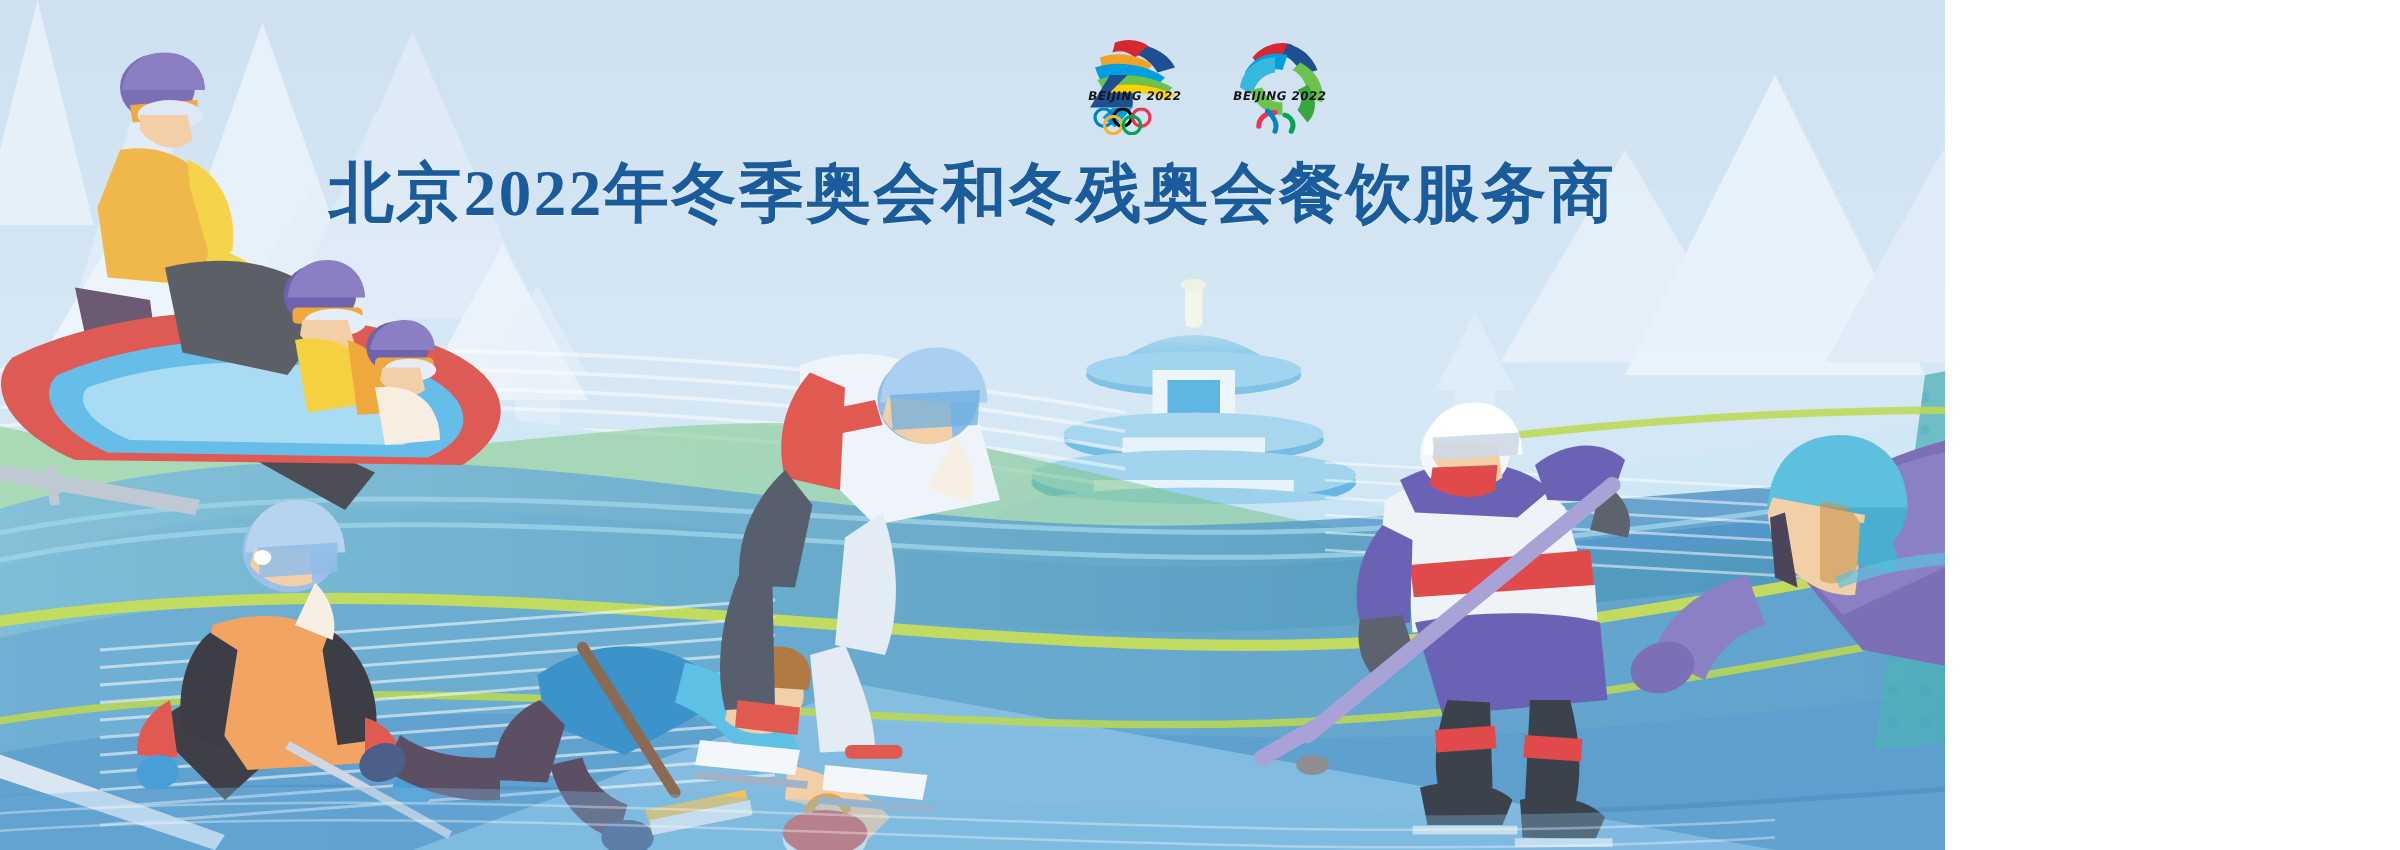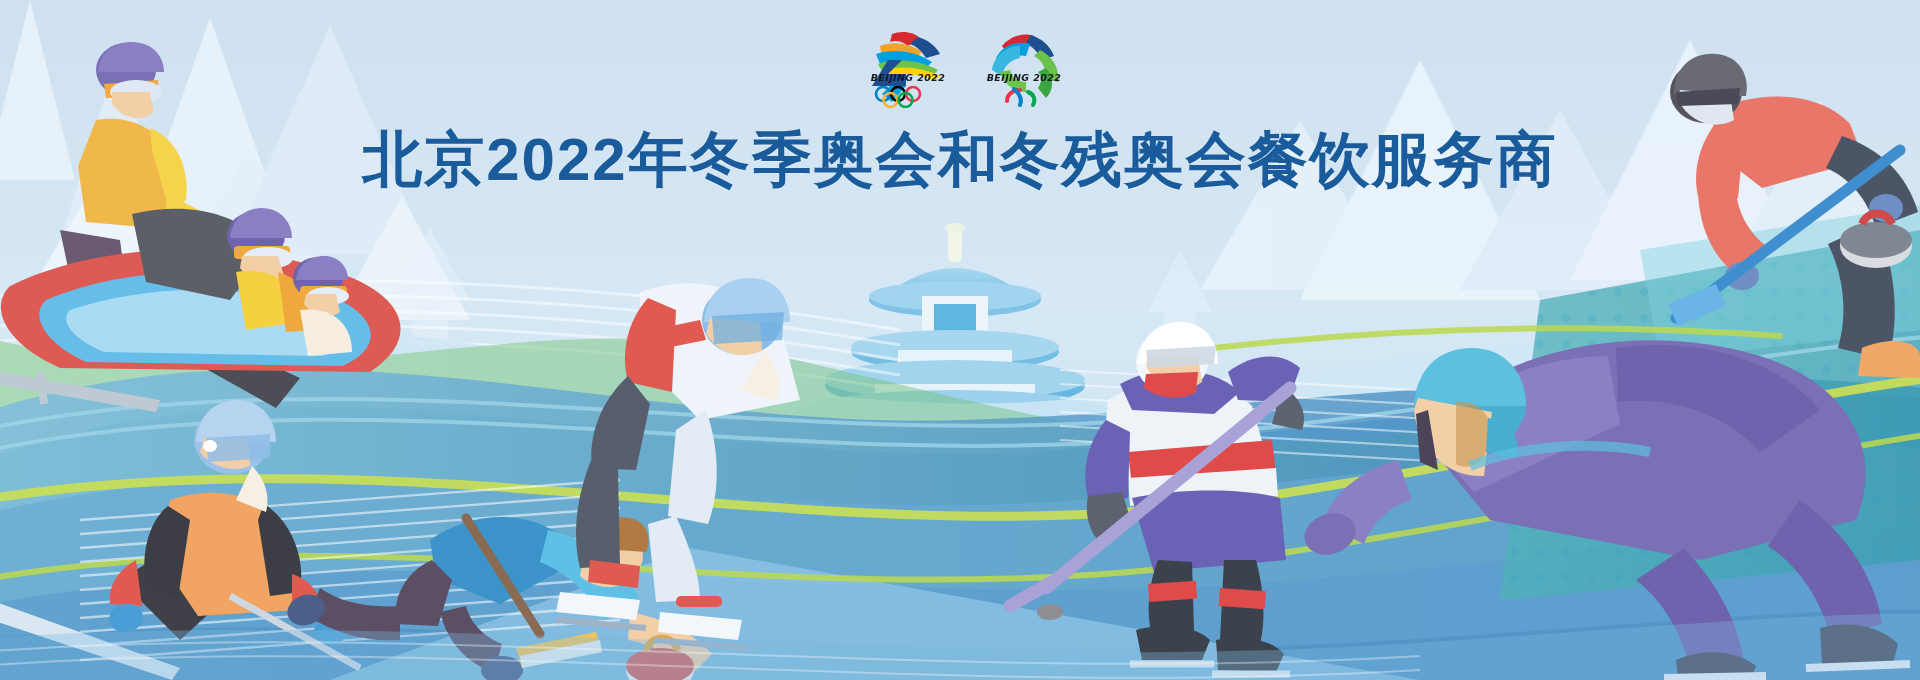--- a/index.html
+++ b/index.html
@@ -1,40 +1,40 @@
 <!DOCTYPE html>
 <html><head>
 <meta charset="utf-8">
 <style>
   html,body{margin:0;padding:0;background:#fff;}
   body{font-family:"Liberation Sans","DejaVu Sans",sans-serif;}
   #banner{
     position:relative;
-    width:1920px;height:680px;
+    width:1556px;height:680px;
     overflow:hidden;
     background:linear-gradient(175deg,#cfe0f0 0%,#cfe1f1 28%,#d7e8f5 55%,#cfe3f3 75%,#c9e0f2 100%);
   }
   #artwork{position:absolute;inset:0;width:1920px;height:680px;}
   #logos{
     position:absolute;left:860px;top:24px;width:212px;height:92px;
     display:flex;align-items:flex-start;justify-content:space-between;
   }
   .logo-block{width:96px;height:92px;position:relative;}
   .logo-wordmark{
     position:absolute;left:0;right:0;top:48px;
     text-align:center;
     font-family:"DejaVu Sans",sans-serif;
     font-size:9.5px;font-weight:700;font-style:italic;
     letter-spacing:.4px;color:#14161a;white-space:nowrap;
   }
   #page-title{
     position:absolute;left:0;right:0;top:120px;
     text-align:center;
-    font-family:Liberation Sans, sans-serif;
-    font-size:60px;font-weight:700;letter-spacing:2px;
+    font-family:Liberation Serif, serif;
+    font-size:52px;font-weight:700;letter-spacing:2px;
     color:#1a5b9c;
     text-shadow:0 1px 0 rgba(255,255,255,.35);
     white-space:nowrap;
   }
 </style>
 </head>
 <body>
 
 <div id="banner">
 

